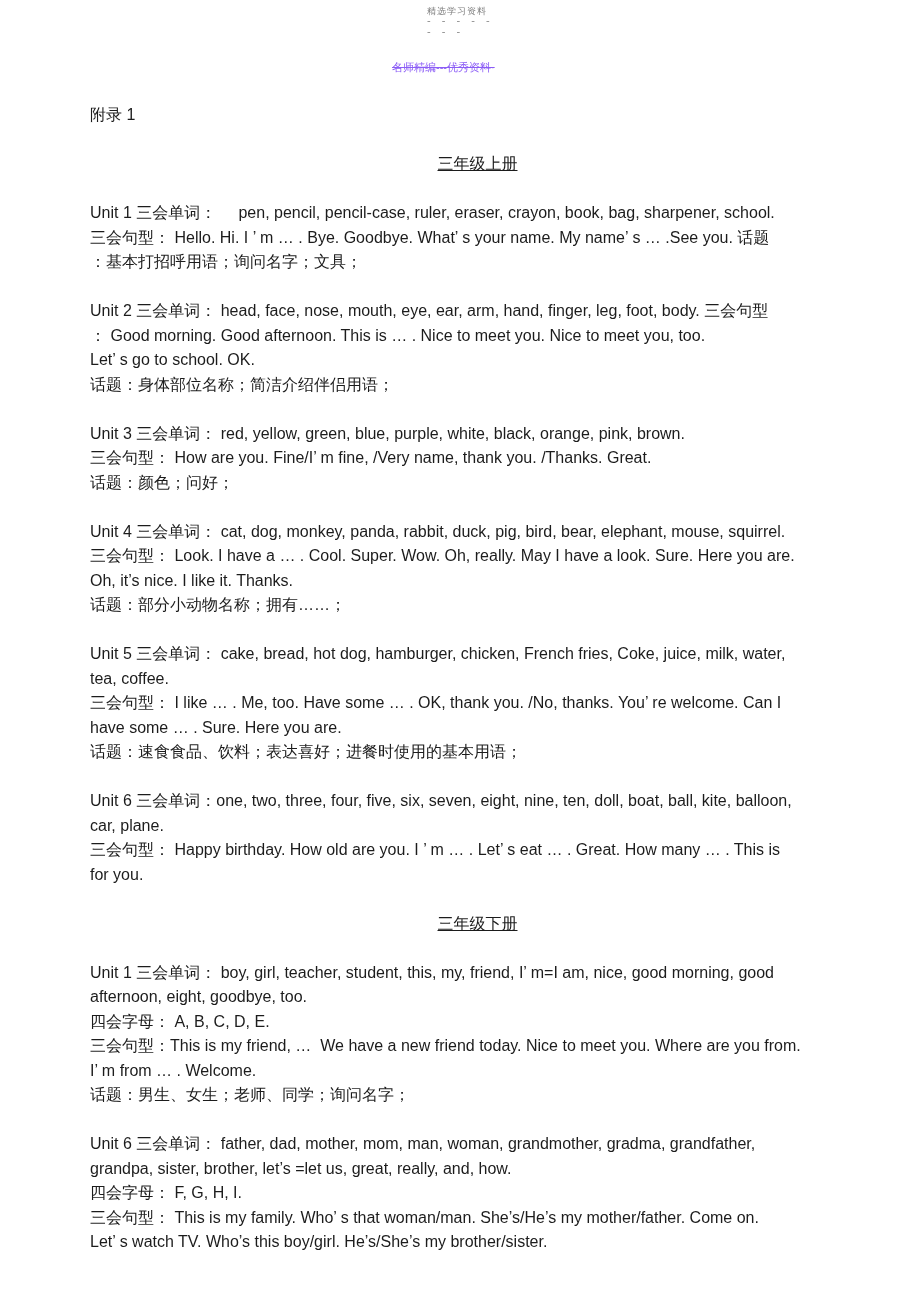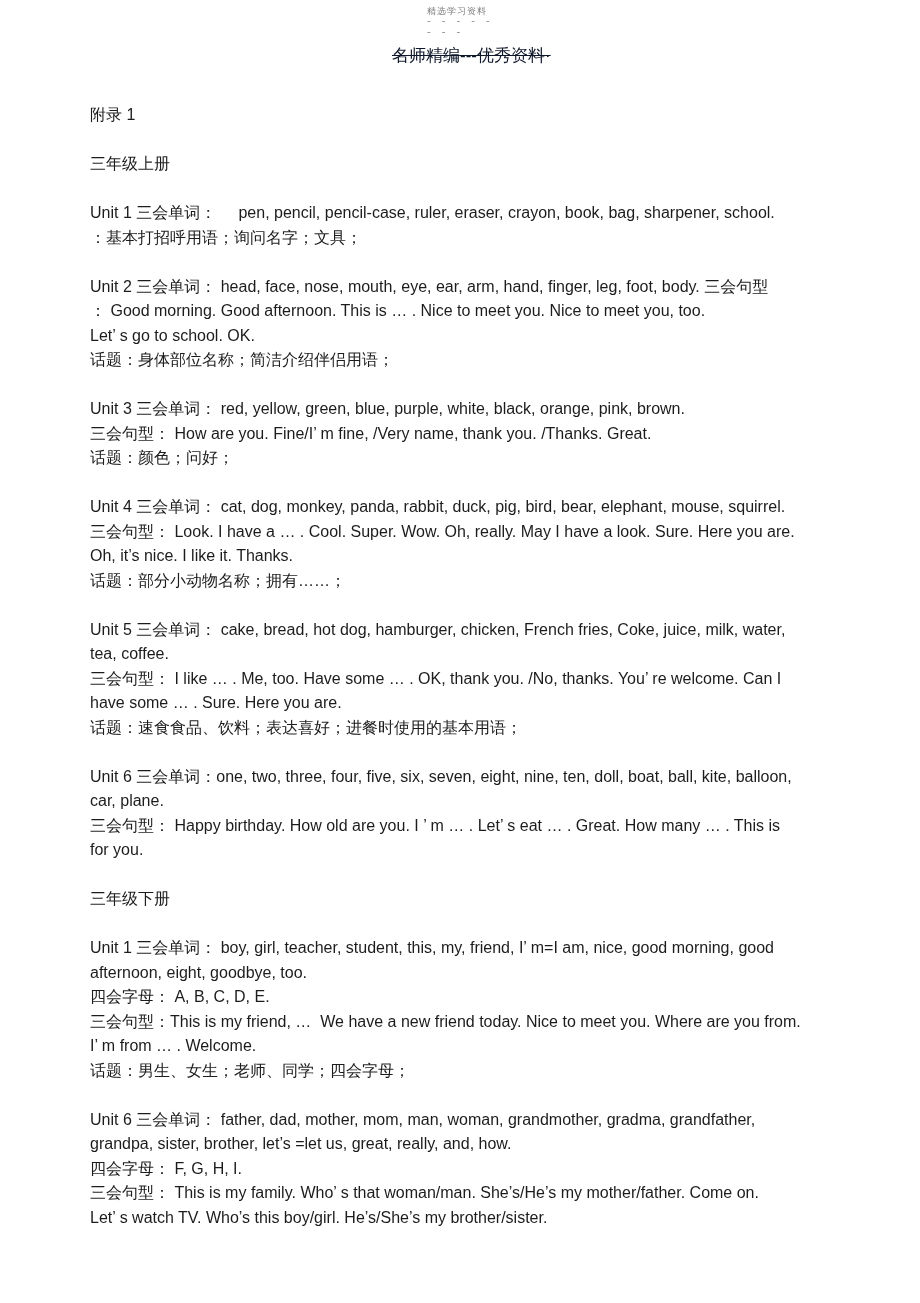--- a/index.html
+++ b/index.html
@@ -25,56 +25,57 @@
     font-size: 11px;
     color: #8a8a8a;
     letter-spacing: 4px;
     white-space: pre;
     line-height: 10px;
   }
   .wm-dash.row1 { top: 15px; }
   .wm-dash.row2 { top: 26px; }
   .wm-struck {
     position: absolute;
-    left: 392px; top: 44px;
-    font-size: 17px;
-    color: #0f172a;
+    left: 392px; top: 60px;
+    font-size: 11px;
+    color: #8b5cf6;
     text-decoration: line-through;
     white-space: pre;
   }
   .content {
     position: absolute;
     left: 90px; top: 103px;
     width: 775px;
     font-size: 16px;
     line-height: 24.5px;
     color: #1c1c1c;
   }
   .block { margin: 0 0 24.5px 0; }
   .block:last-child { margin-bottom: 0; }
-  .block.center { text-align: left; }
+  .block.center { text-align: center; text-decoration: underline; }
   .line { white-space: pre; }
 </style>
 </head>
 <body>
 
 <div class="page">
   <div class="wm-top">精选学习资料</div>
   <div class="wm-dash row1">- - - - -</div>
   <div class="wm-dash row2">- - -</div>
   <div class="wm-struck">名师精编---优秀资料·</div>
   <div class="content" id="content">
       <div class="block">
         <div class="line">附录 1</div>
       </div>
       <div class="block center">
         <div class="line">三年级上册</div>
       </div>
       <div class="block">
         <div class="line">Unit 1 三会单词：     pen, pencil, pencil-case, ruler, eraser, crayon, book, bag, sharpener, school.</div>
+        <div class="line">三会句型： Hello. Hi. I ’ m … . Bye. Goodbye. What’ s your name. My name’ s … .See you. 话题</div>
         <div class="line">：基本打招呼用语；询问名字；文具；</div>
       </div>
       <div class="block">
         <div class="line">Unit 2 三会单词： head, face, nose, mouth, eye, ear, arm, hand, finger, leg, foot, body. 三会句型</div>
         <div class="line">： Good morning. Good afternoon. This is … . Nice to meet you. Nice to meet you, too.</div>
         <div class="line">Let’ s go to school. OK.</div>
         <div class="line">话题：身体部位名称；简洁介绍伴侣用语；</div>
       </div>
       <div class="block">
         <div class="line">Unit 3 三会单词： red, yellow, green, blue, purple, white, black, orange, pink, brown.</div>
@@ -102,21 +103,21 @@
       </div>
       <div class="block center">
         <div class="line">三年级下册</div>
       </div>
       <div class="block">
         <div class="line">Unit 1 三会单词： boy, girl, teacher, student, this, my, friend, I’ m=I am, nice, good morning, good</div>
         <div class="line">afternoon, eight, goodbye, too.</div>
         <div class="line">四会字母： A, B, C, D, E.</div>
         <div class="line">三会句型：This is my friend, …  We have a new friend today. Nice to meet you. Where are you from.</div>
         <div class="line">I’ m from … . Welcome.</div>
-        <div class="line">话题：男生、女生；老师、同学；四会字母；</div>
+        <div class="line">话题：男生、女生；老师、同学；询问名字；</div>
       </div>
       <div class="block">
         <div class="line">Unit 6 三会单词： father, dad, mother, mom, man, woman, grandmother, gradma, grandfather,</div>
         <div class="line">grandpa, sister, brother, let’s =let us, great, really, and, how.</div>
         <div class="line">四会字母： F, G, H, I.</div>
         <div class="line">三会句型： This is my family. Who’ s that woman/man. She’s/He’s my mother/father. Come on.</div>
         <div class="line">Let’ s watch TV. Who’s this boy/girl. He’s/She’s my brother/sister.</div>
       </div>
     </div>
 </div>

